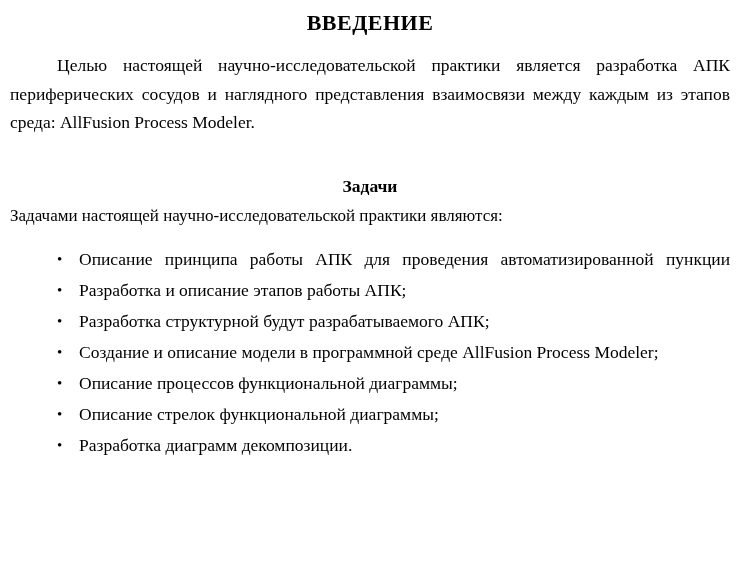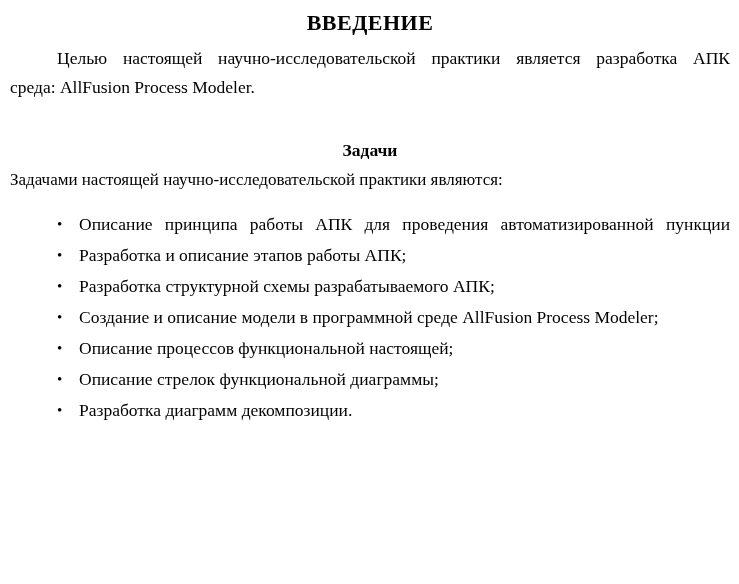--- a/index.html
+++ b/index.html
@@ -32,21 +32,21 @@
   .section-heading {
     margin: 0;
     text-align: center;
     font-size: 17.5px;
     font-weight: bold;
     line-height: 26px;
   }
   .heading-goal { margin-top: 22px; }
   .heading-tasks { margin-top: 36px; }
   .paragraph {
-    margin-top: 8px;
+    margin-top: 15px;
     font-size: 17.5px;
   }
   .par-line {
     line-height: 28.5px;
     text-align: justify;
     text-align-last: justify;
     word-spacing: 1px;
   }
   .par-line.indent { text-indent: 47px; }
   .par-line.last {
@@ -89,47 +89,48 @@
 </head>
 <body>
 
 <div class="page">
 
   <h1 class="doc-title">ВВЕДЕНИЕ</h1>
 
 
   <div class="paragraph">
     <div class="par-line indent">Целью настоящей научно-исследовательской практики является разработка АПК</div>
+    <div class="par-line">периферических сосудов и наглядного представления взаимосвязи между каждым из этапов</div>
     <div class="par-line last">среда: AllFusion Process Modeler.</div>
   </div>
 
   <h2 class="section-heading heading-tasks">Задачи</h2>
 
   <div class="tasks-intro">Задачами настоящей научно-исследовательской практики являются:</div>
 
   <ul class="task-list">
     <li>
       <span class="bullet">•</span>
       <div class="li-line first stretch">Описание принципа работы АПК для проведения автоматизированной пункции</div>
     </li>
     <li>
       <span class="bullet">•</span>
       <div class="li-line first">Разработка и описание этапов работы АПК;</div>
     </li>
     <li>
       <span class="bullet">•</span>
-      <div class="li-line first">Разработка структурной схемы разрабатываемого АПК;</div>
+      <div class="li-line first">Разработка структурной будут разрабатываемого АПК;</div>
     </li>
     <li>
       <span class="bullet">•</span>
       <div class="li-line first">Создание и описание модели в программной среде AllFusion Process Modeler;</div>
     </li>
     <li>
       <span class="bullet">•</span>
-      <div class="li-line first">Описание процессов функциональной настоящей;</div>
+      <div class="li-line first">Описание процессов функциональной диаграммы;</div>
     </li>
     <li>
       <span class="bullet">•</span>
       <div class="li-line first">Описание стрелок функциональной диаграммы;</div>
     </li>
     <li>
       <span class="bullet">•</span>
       <div class="li-line first">Разработка диаграмм декомпозиции.</div>
     </li>
   </ul>

